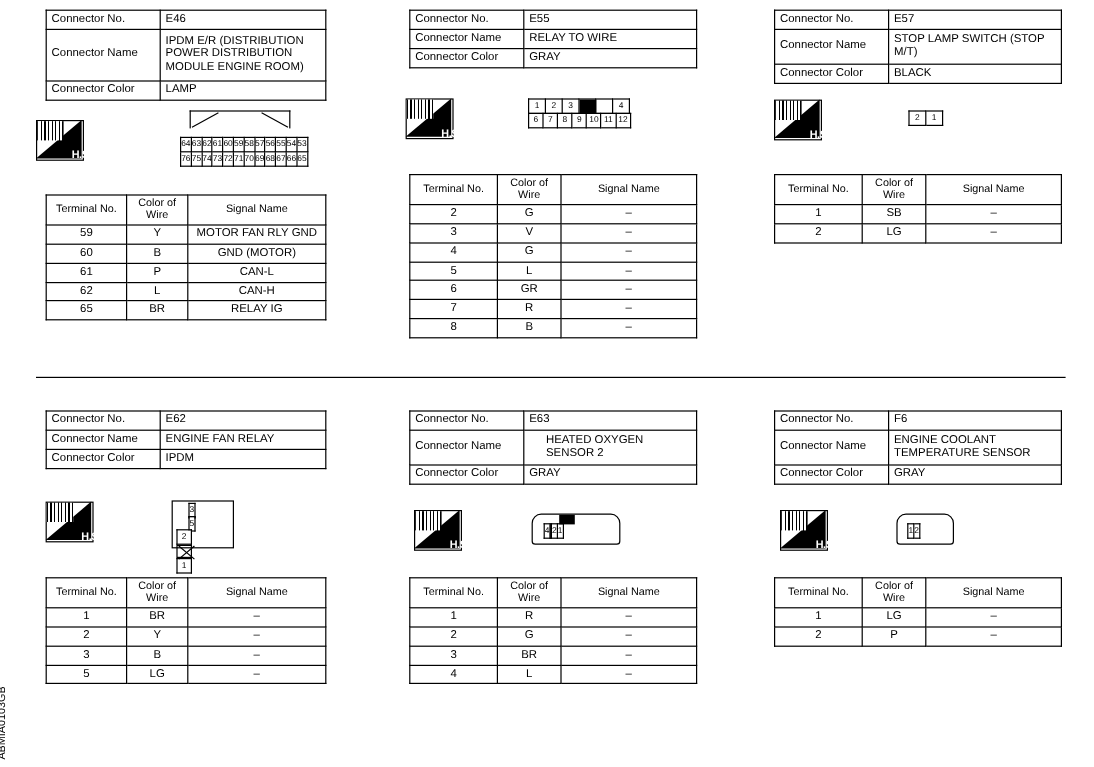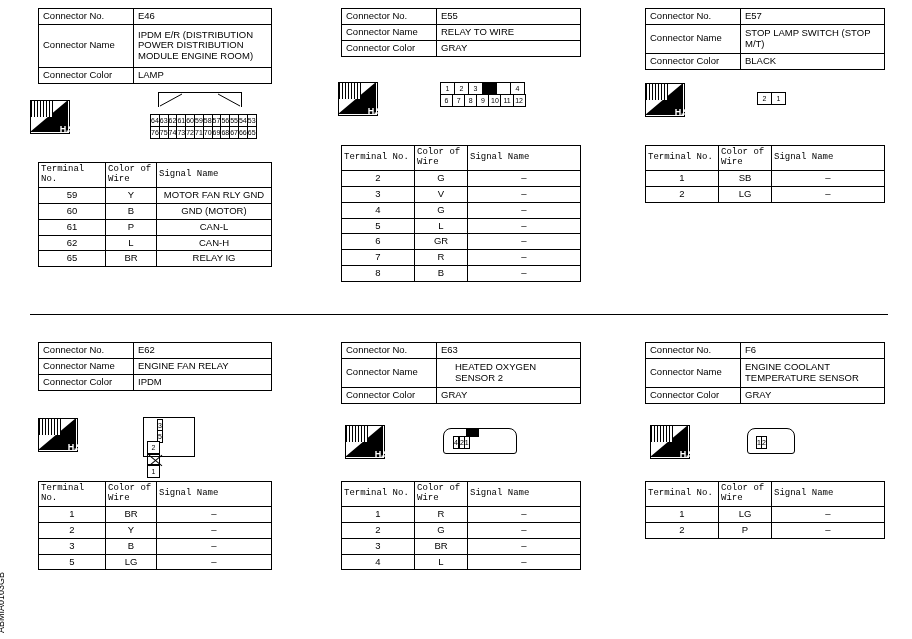--- a/index.html
+++ b/index.html
@@ -34,26 +34,25 @@
     padding: 2px 4px;
     font-size: 9.5px;
     line-height: 1.15;
     vertical-align: middle;
     background: #fff;
   }
   table.hdr td.lbl {
     white-space: nowrap;
   }
   table.term th {
-    text-align: left;
+    text-align: center;
     font-weight: normal;
     font-size: 9px;
     line-height: 1.1;
     padding: 2px 2px;
-    font-family: Liberation Mono, monospace;
   }
   table.term td {
     text-align: center;
     font-size: 9.5px;
     padding: 2px 2px;
   }
   .sig-col {
     text-align: center;
   }
   

